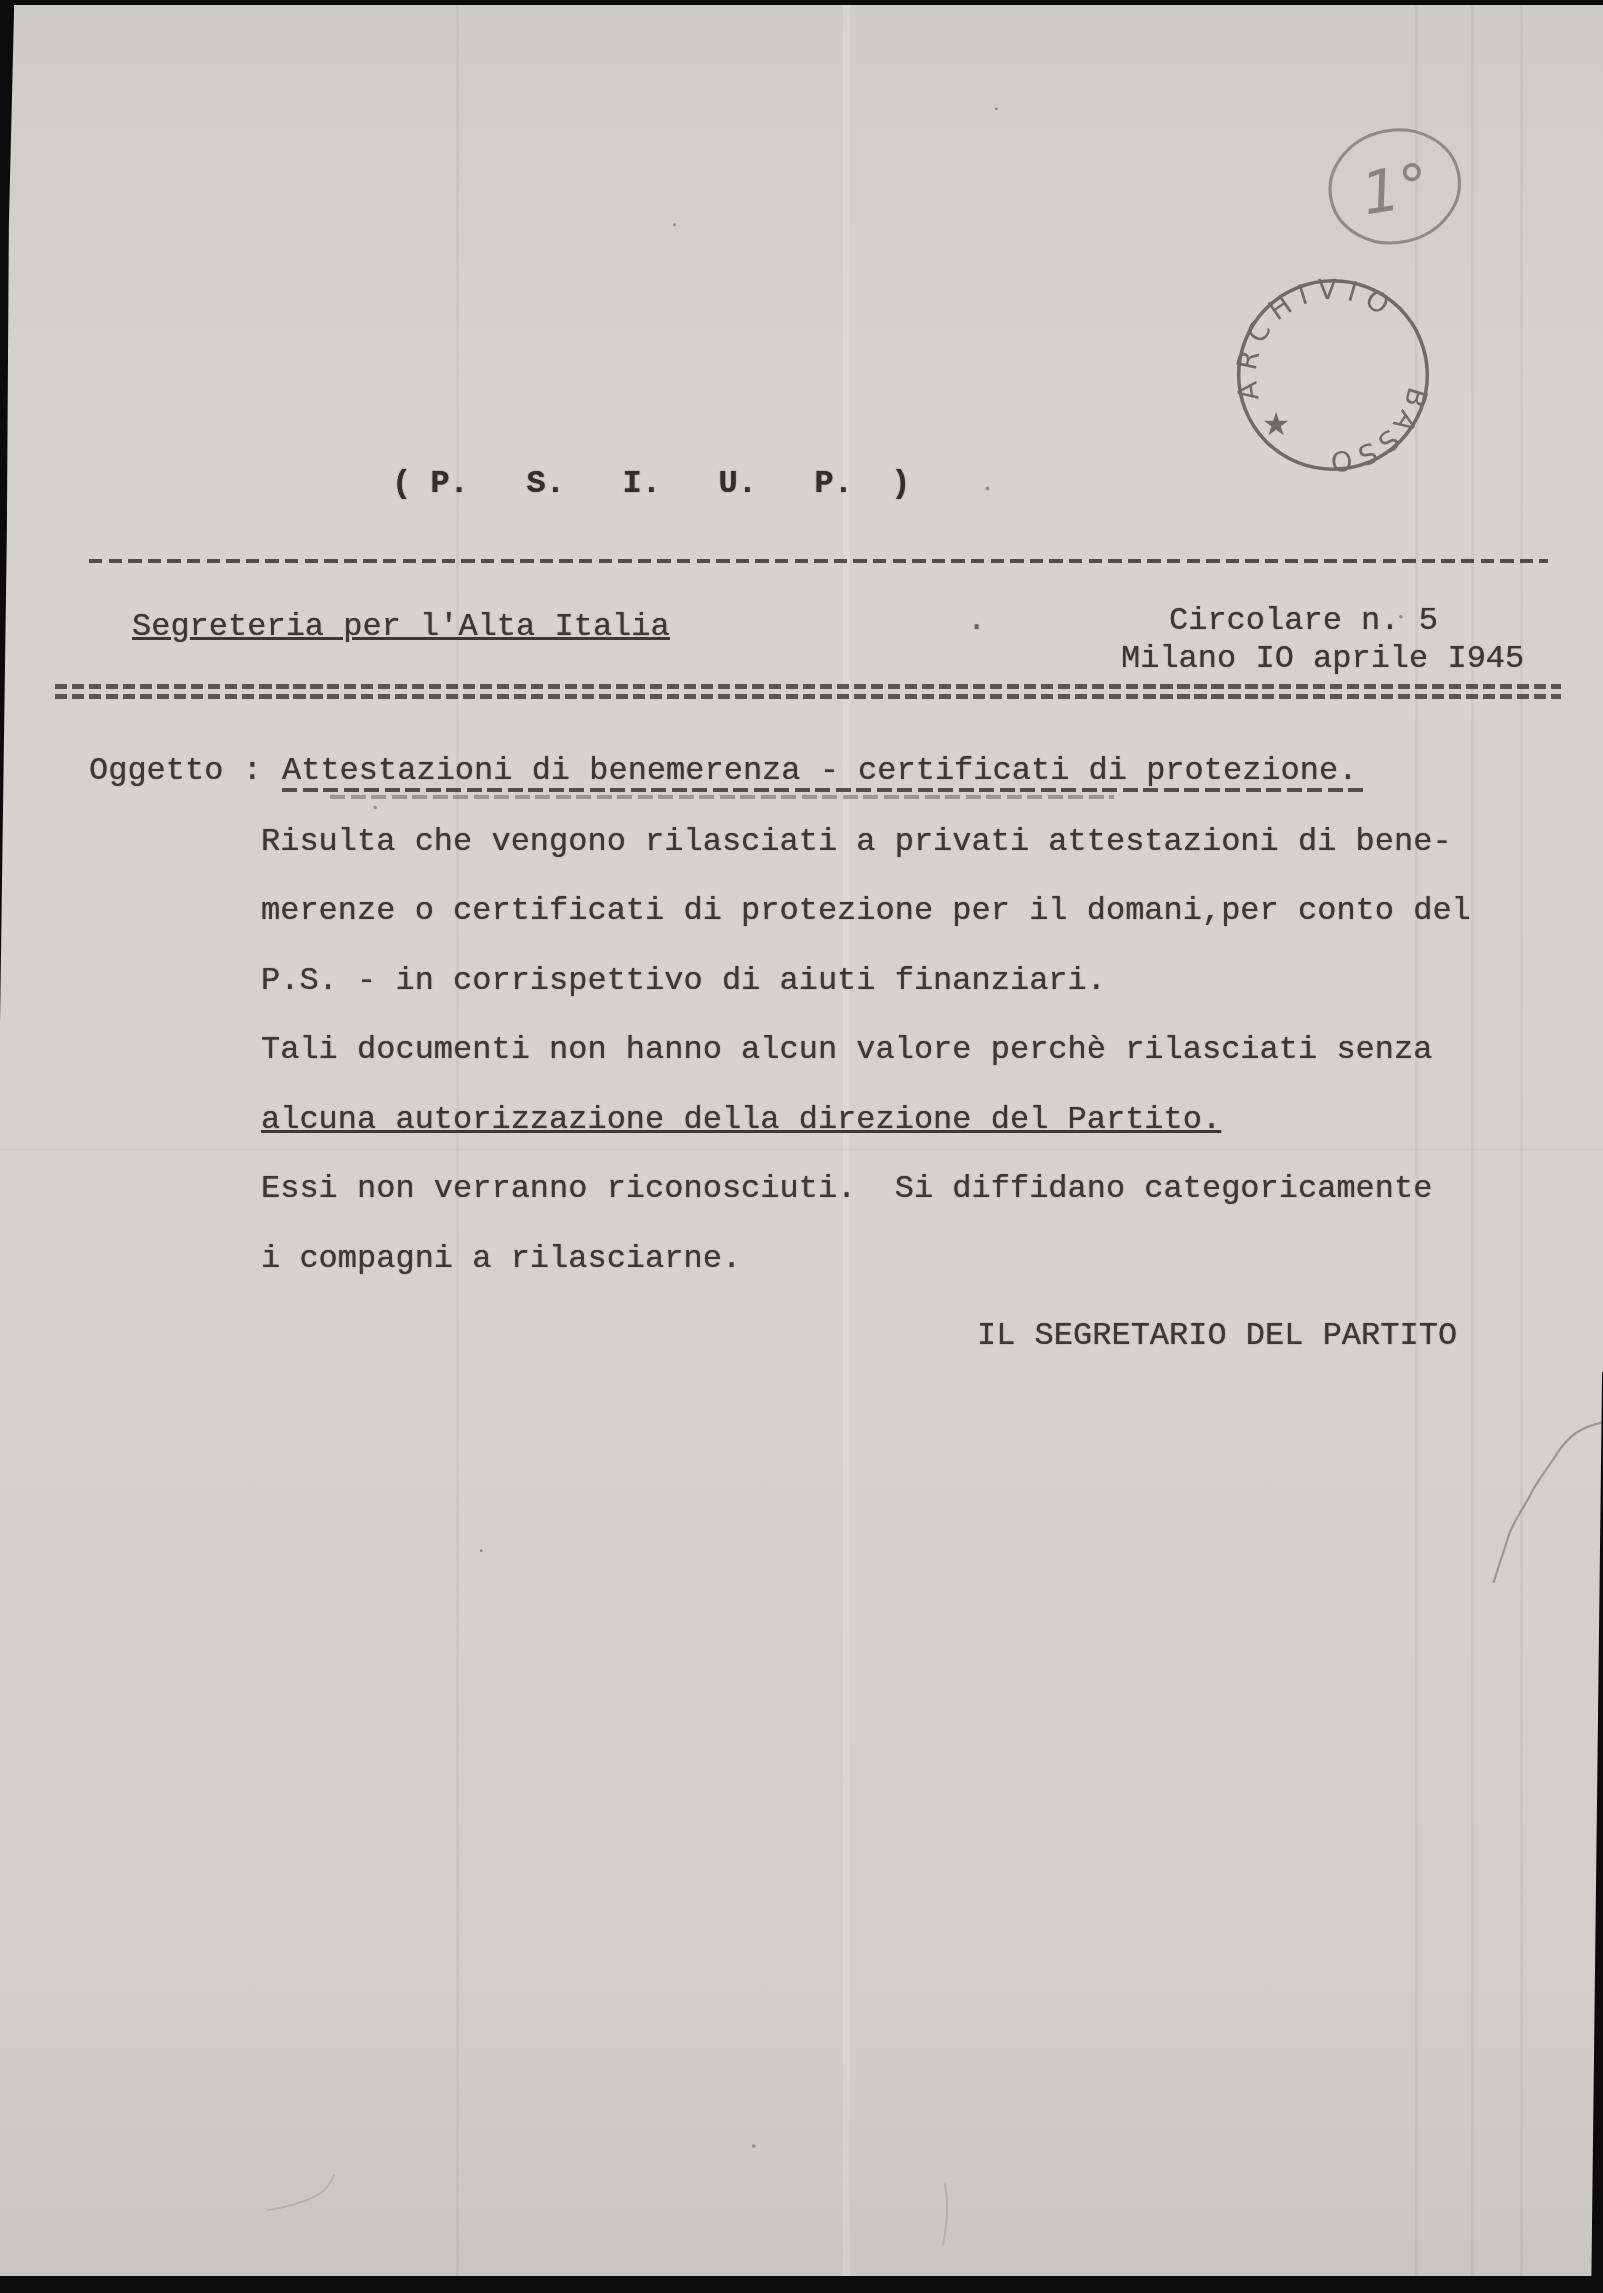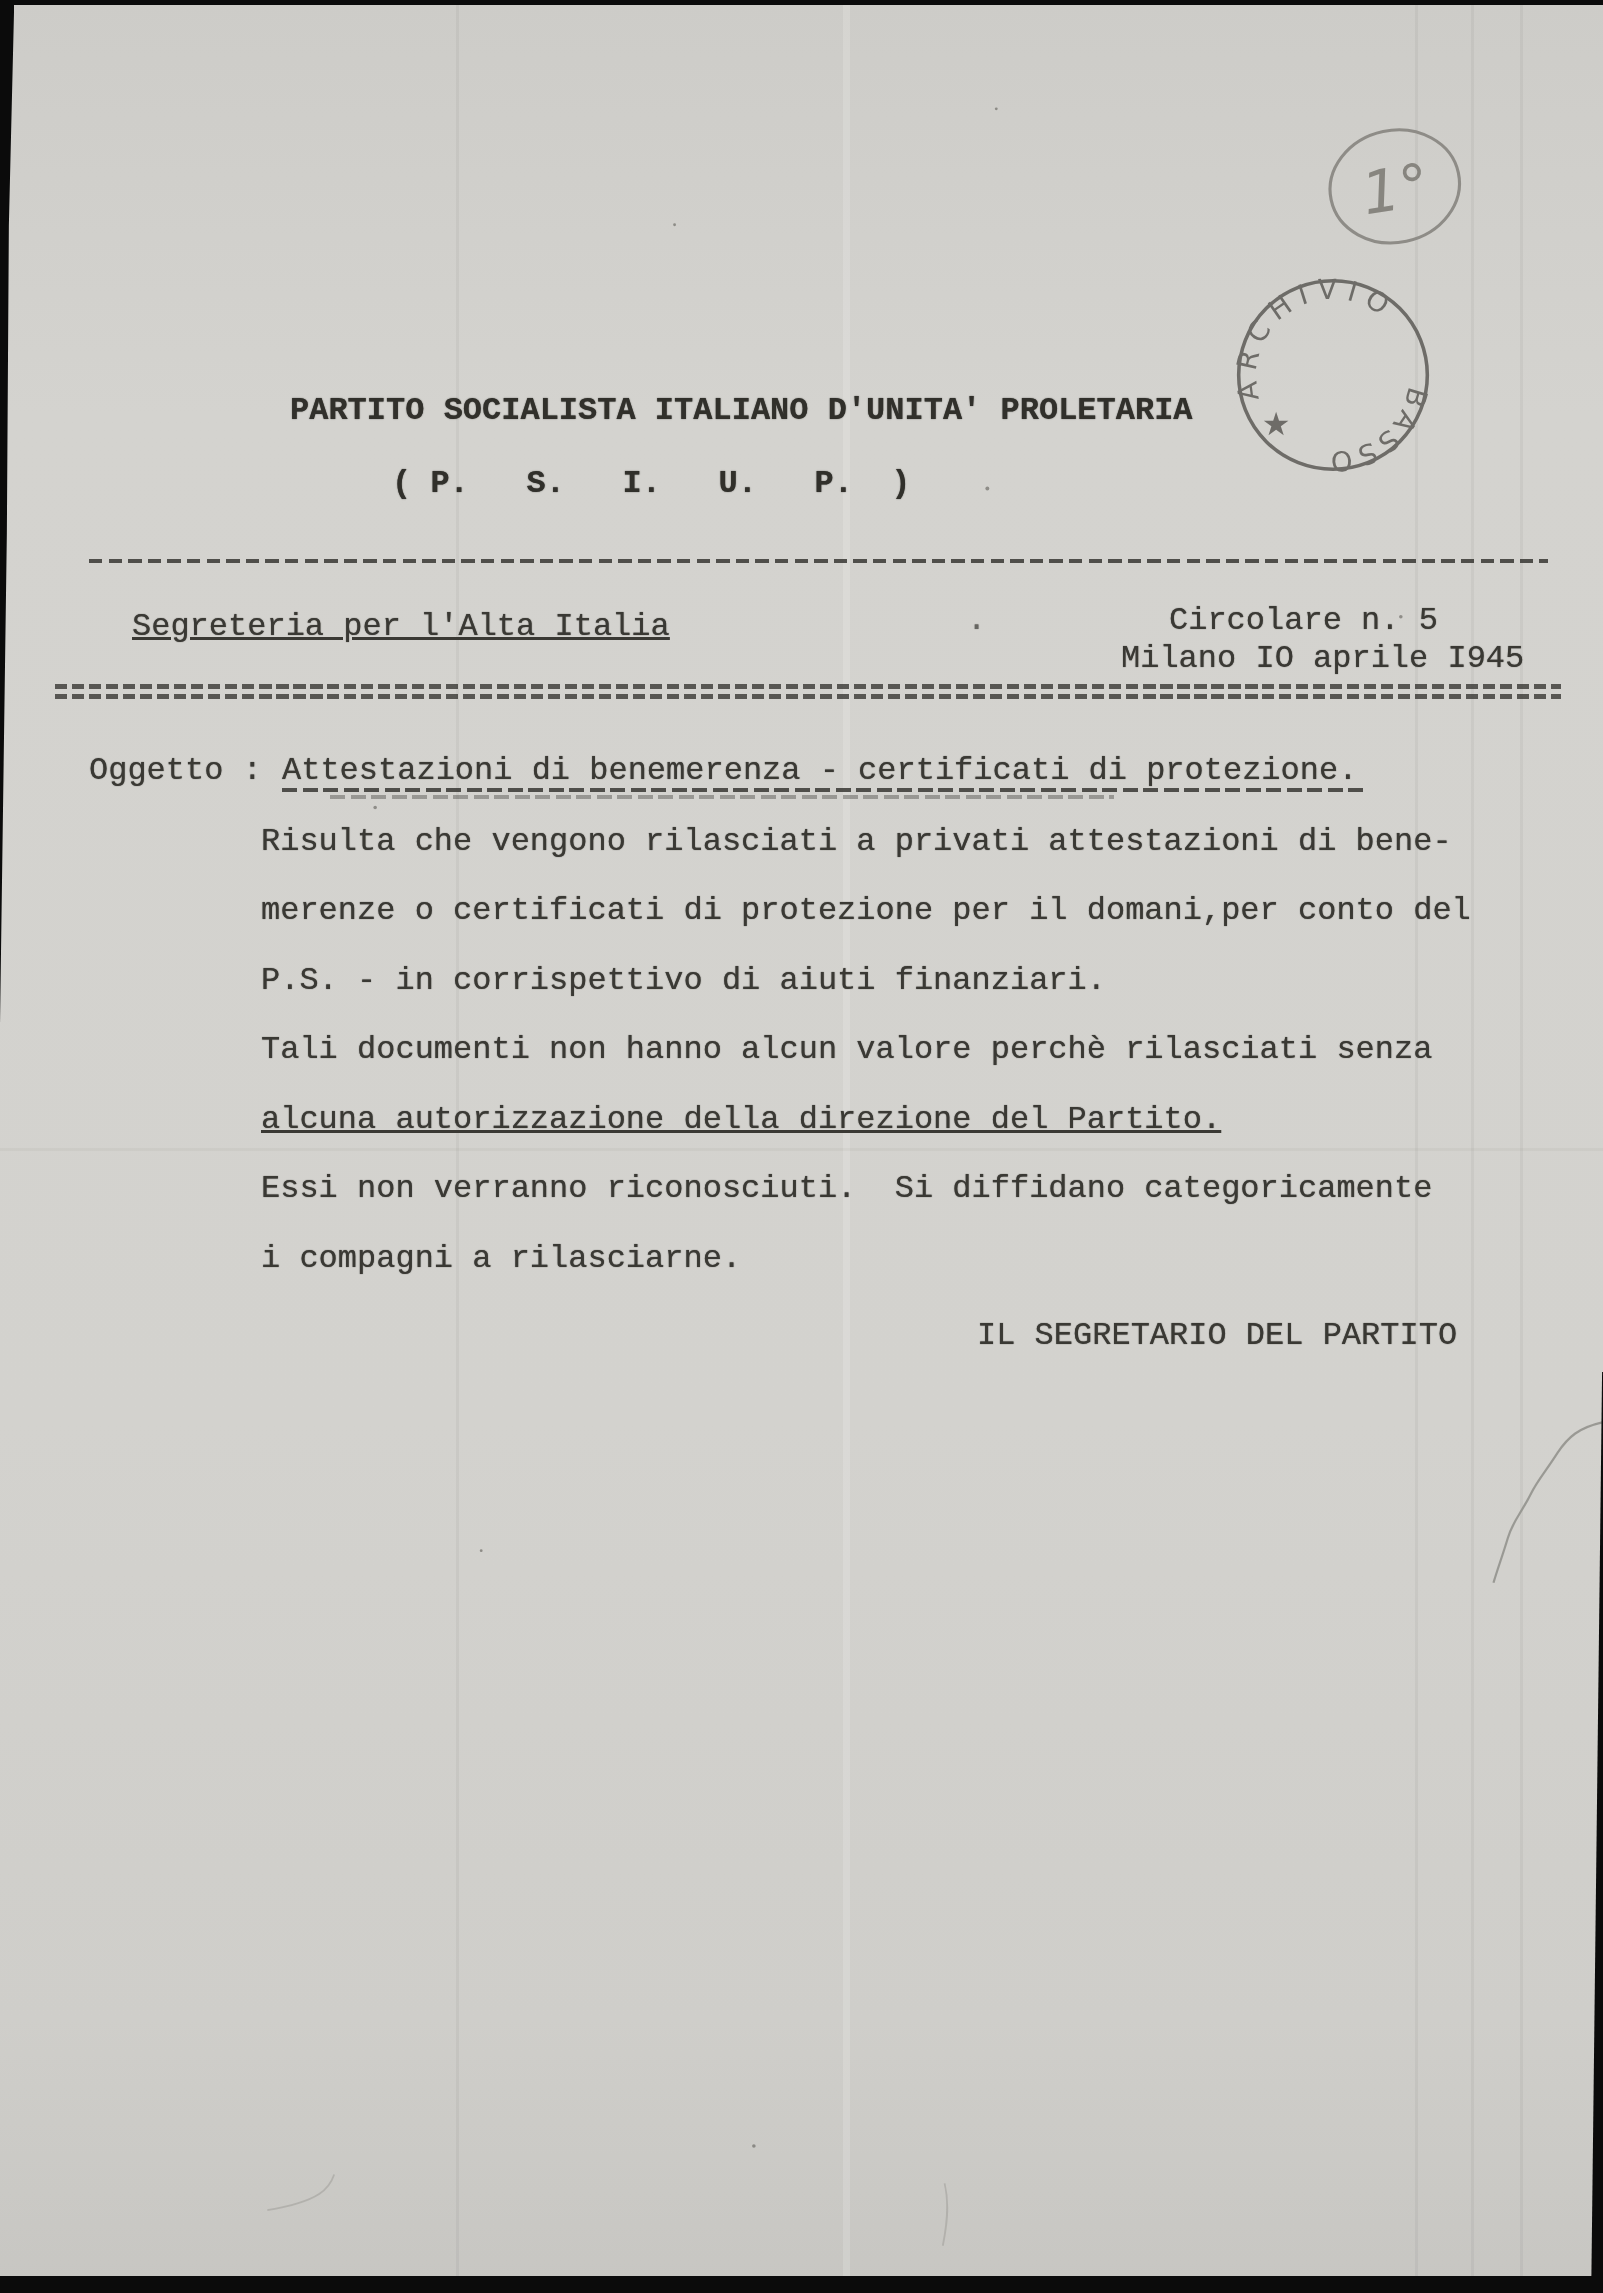--- a/index.html
+++ b/index.html
@@ -58,21 +58,20 @@
 
 <div class="scan">
 
   <div class="crease-v" style="left:456px;"></div>
   <div class="crease-v light" style="left:843px;"></div>
   <div class="crease-v" style="left:1415px;"></div>
   <div class="crease-v" style="left:1471px;"></div>
   <div class="crease-v" style="left:1520px;"></div>
   <div class="crease-h" style="top:1148px;"></div>
 
-  <div class="tw heavy" style="left:290px; top:391px;">PARTITO SOCIALISTA ITALIANO D'UNITA' PROLETARIA</div>
   <div class="tw heavy" style="left:392px; top:464px;">( P.   S.   I.   U.   P.  )</div>
 
   <div class="sep1"></div>
 
   <div class="tw" style="left:132px; top:607px;text-decoration:underline;">Segreteria per l'Alta Italia</div>
   <div class="tw" style="left:967px; top:601px; opacity:.7;">.</div>
   <div class="tw" style="left:1169px; top:601px;">Circolare n. 5</div>
   <div class="tw" style="left:1121px; top:639px;">Milano IO aprile I945</div>
 
   <div class="sep2a"></div>

